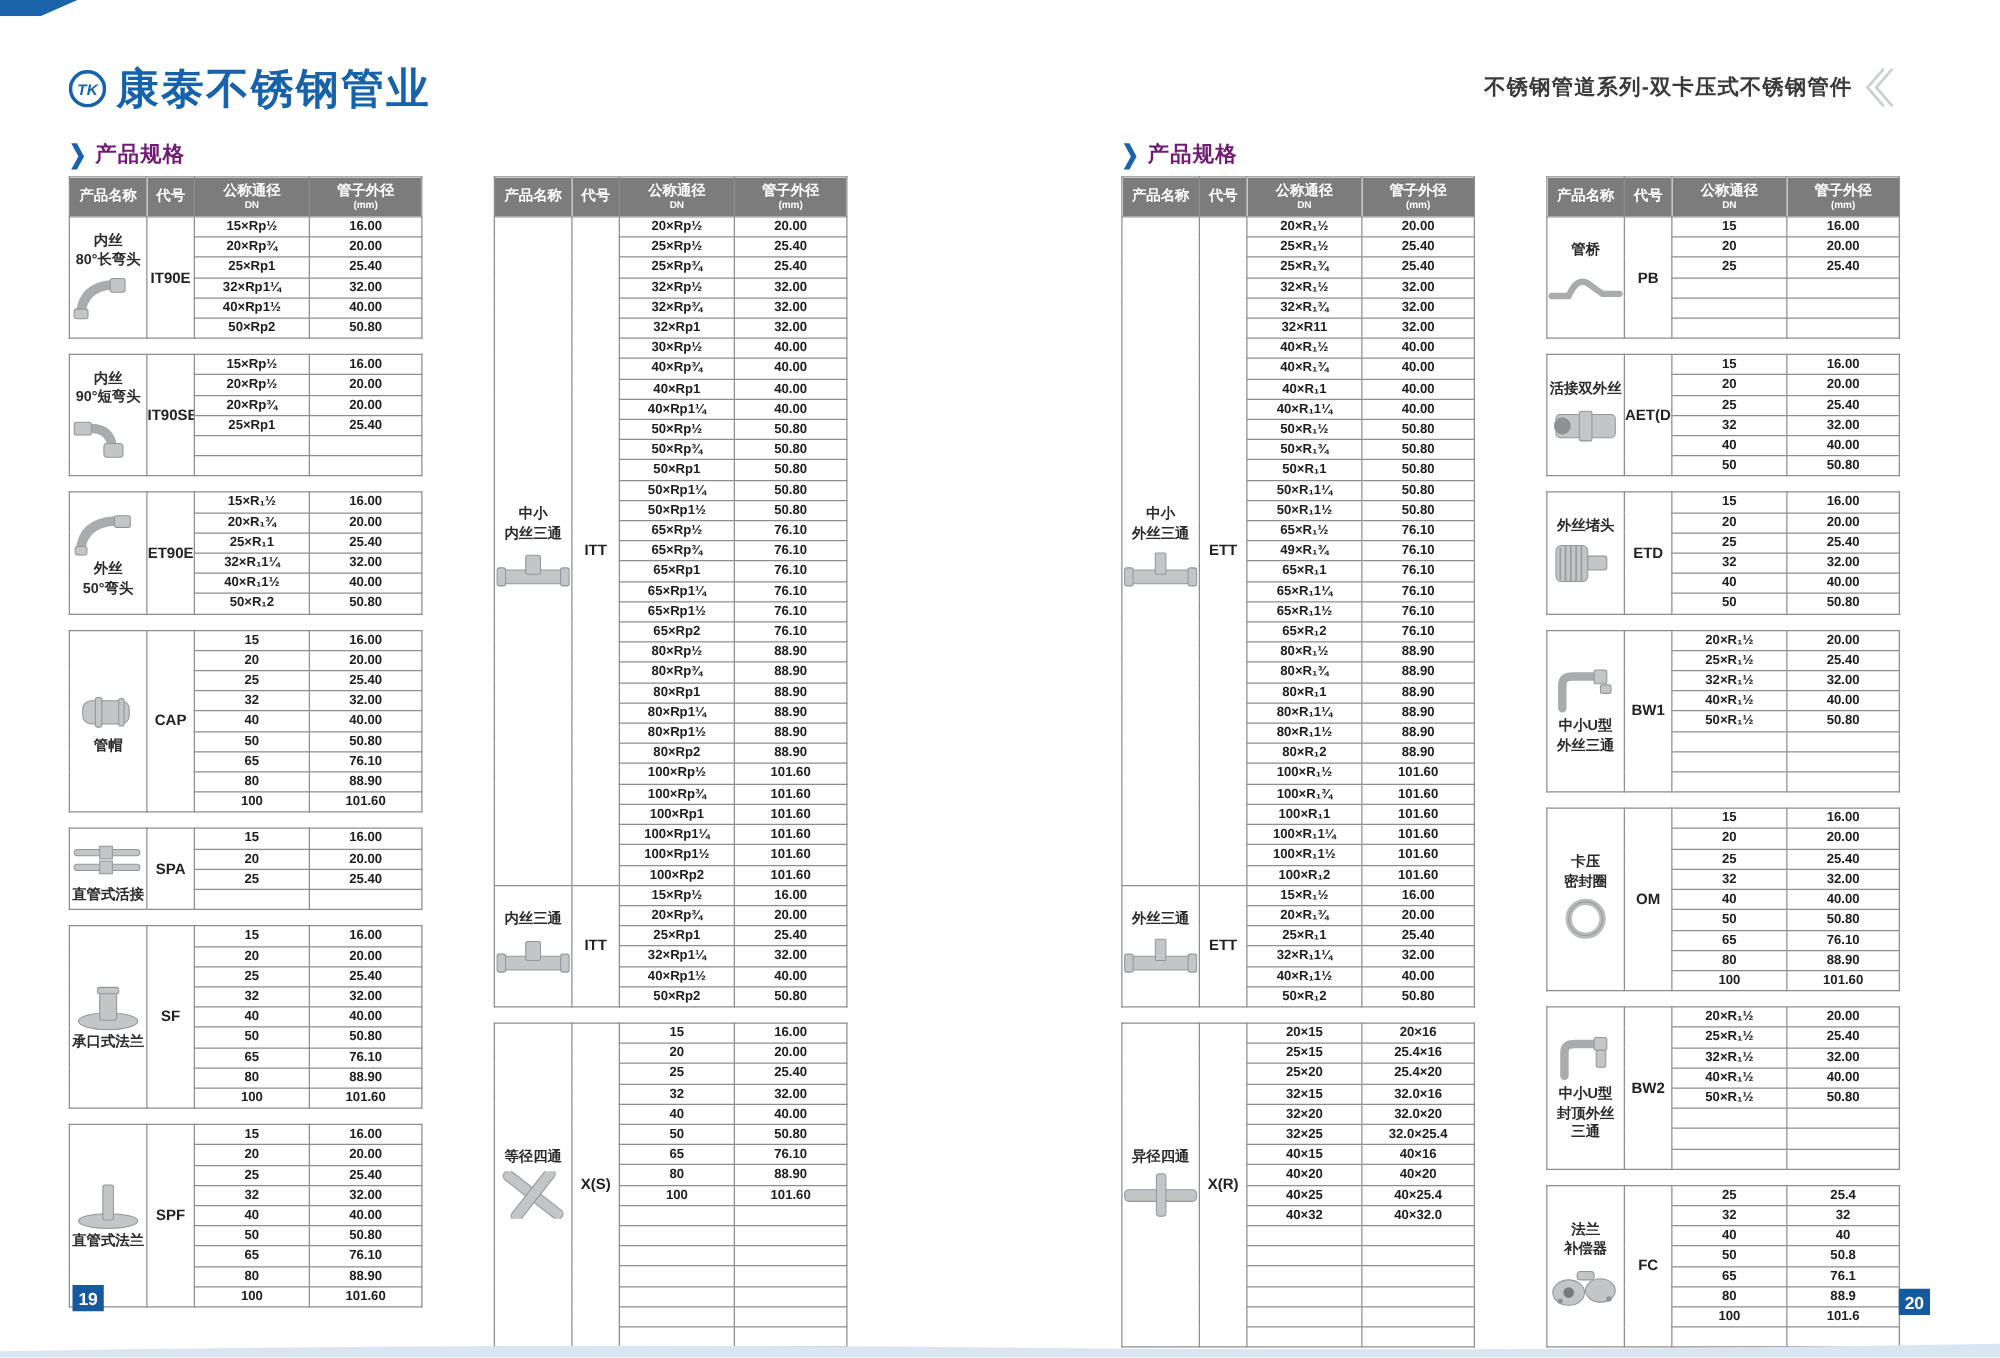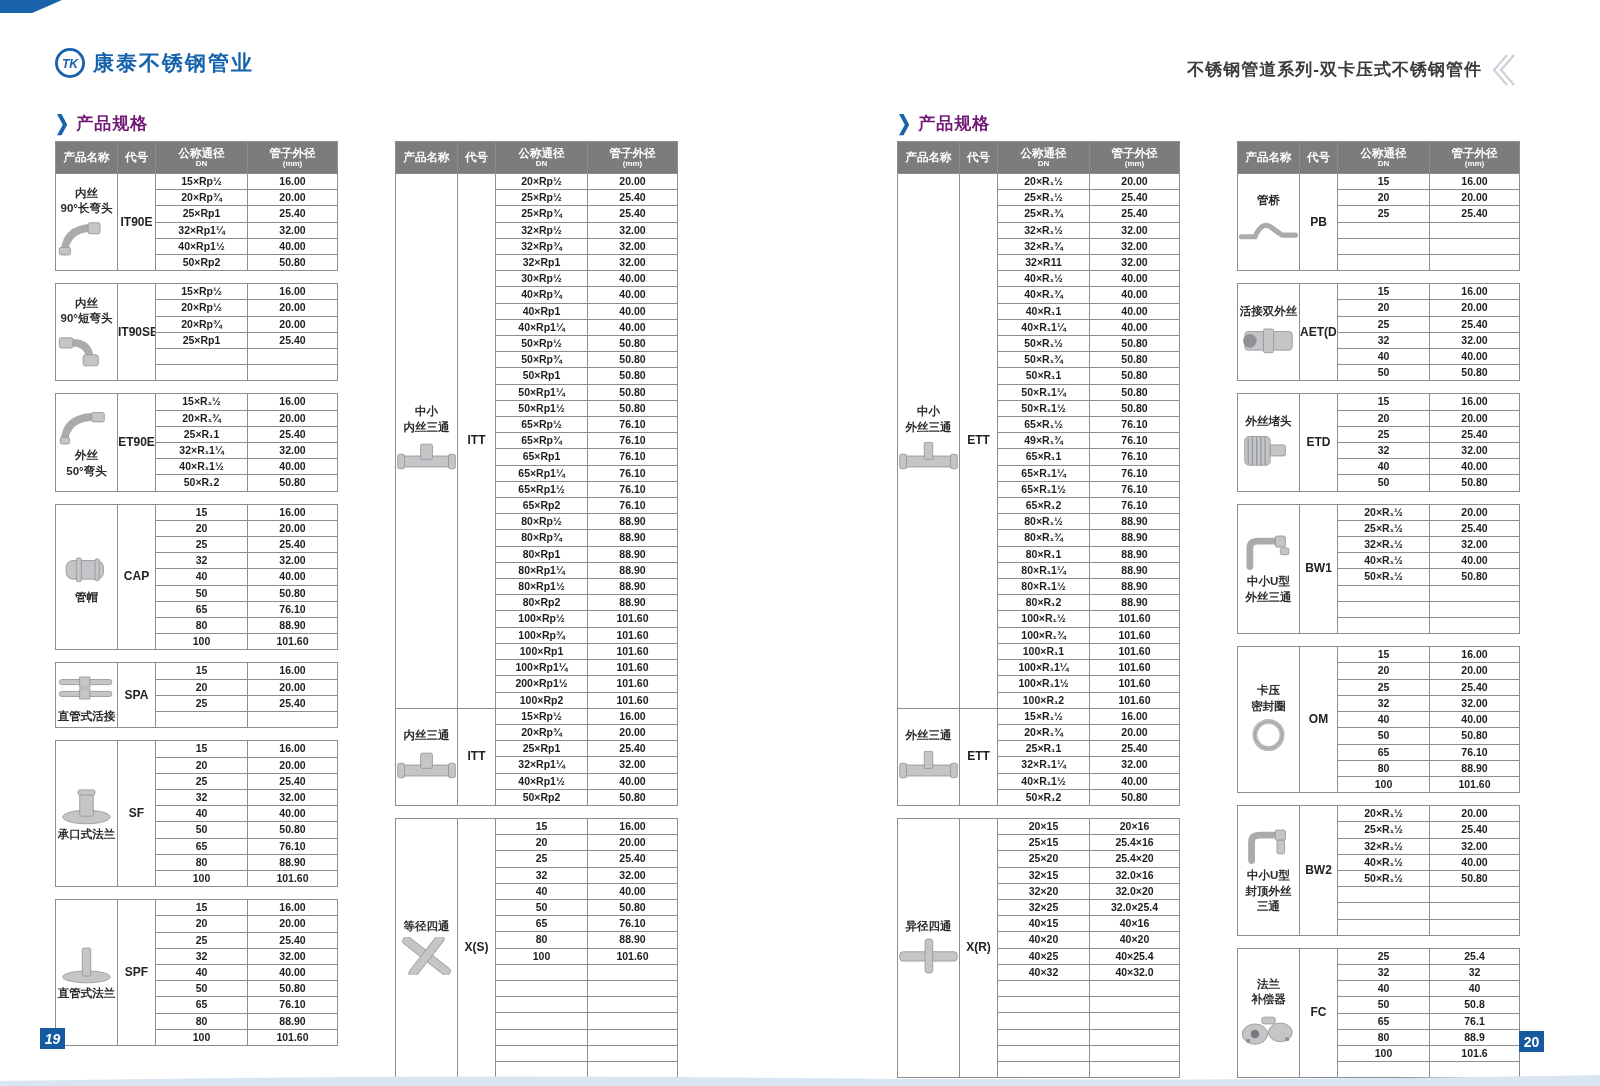--- a/index.html
+++ b/index.html
@@ -7,21 +7,21 @@
         font-family:"Liberation Sans",sans-serif;overflow:hidden;}
 
   
   .corner-wedge{position:absolute;left:0;top:0;width:62px;height:13px;background:#1a63ab;
         clip-path:polygon(0 0,100% 0,52% 100%,0 100%);}
   .bottom-wave{position:absolute;left:0;bottom:0;width:1600px;height:14px;}
 
   
   .logo-wrap{position:absolute;left:55px;top:48px;display:flex;align-items:center;gap:8px;}
   .logo-icon{width:30px;height:30px;}
-  .logo-text{font-size:21px;font-weight:bold;color:#1663ac;letter-spacing:2px;text-align:center;}
+  .logo-text{font-size:34px;font-weight:bold;color:#1663ac;letter-spacing:2px;text-align:center;}
   .series-title{position:absolute;right:118px;top:58px;font-size:17px;font-weight:bold;color:#3a3a3a;letter-spacing:1px;}
   .chevron-mark{position:absolute;right:84px;top:53px;width:26px;height:34px;}
 
   
   .section-head{position:absolute;top:112px;display:flex;align-items:center;gap:7px;}
   .section-head .arrow{color:#1a63ab;font-size:17px;font-weight:bold;transform:scaleY(1.2);}
   .section-head .txt{font-size:17px;font-weight:bold;color:#701a75;letter-spacing:1px;}
 
   
   .col{position:absolute;top:141px;width:282px;display:flex;flex-direction:column;gap:12px;}
@@ -33,21 +33,21 @@
   .spec td.prod{font-size:11.5px;font-weight:bold;color:#2b2b2b;vertical-align:middle;line-height:1.35;}
   .spec td.prod .pn{font-size:11.5px;}
   .spec td.prod .ph{display:flex;justify-content:center;align-items:center;padding:2px 0;}
   .spec td.prod .ph svg{width:62px;height:38px;}
   .spec td.code{font-size:12px;font-weight:bold;color:#222;}
   .spec td.empty{color:transparent;}
 
   
   .badge{position:absolute;width:25px;height:21px;background:#15599f;color:#fff;
          font-size:14px;font-weight:bold;display:flex;align-items:center;justify-content:center;}
-  .badge-left{left:40px;top:1028px;font-style:italic;}
+  .badge-left{left:58px;top:1028px;}
   .badge-right{left:1519px;top:1031px;}
 </style>
 </head>
 <body>
 
 <div class="page">
 
   <div class="corner-wedge"></div>
 
   <div class="logo-wrap">
@@ -87,21 +87,21 @@
         <th>产品名称</th>
         <th>代号</th>
         <th>公称通径<span class="sub">DN</span></th>
         <th>管子外径<span class="sub">(mm)</span></th>
       </tr>
         </thead>
         <tbody>
           <tr>
             <td class="prod" rowspan="6">
               <div class="pn">内丝</div>
-              <div class="pn">90°长弯头</div>
+              <div class="pn">80°长弯头</div>
               <div class="ph">
                 <svg viewBox="0 0 72 44">
                   <path d="M10,38 Q12,12 40,10" fill="none" stroke="#a9abad" stroke-width="9" stroke-linecap="round"></path>
                   <rect x="38" y="4" width="14" height="13" rx="2" fill="#c3c5c7" stroke="#94969a" stroke-width="1"></rect>
                   <rect x="4" y="33" width="13" height="9" rx="2" fill="#c3c5c7" stroke="#94969a" stroke-width="1"></rect>
                 </svg>
               </div>
             </td>
             <td class="code" rowspan="6">IT90E</td>
             <td class="dn">15×Rp½</td>
@@ -578,21 +578,21 @@
           </tr>
           <tr>
             <td class="dn">100×Rp1</td>
                    <td class="od">101.60</td>
           </tr>
           <tr>
             <td class="dn">100×Rp1¼</td>
                    <td class="od">101.60</td>
           </tr>
           <tr>
-            <td class="dn">200×Rp1½</td>
+            <td class="dn">100×Rp1½</td>
                    <td class="od">101.60</td>
           </tr>
           <tr>
             <td class="dn">100×Rp2</td>
                    <td class="od">101.60</td>
           </tr>
           <tr>
             <td class="prod" rowspan="6">
               <div class="pn">内丝三通</div>
               <div class="ph">

